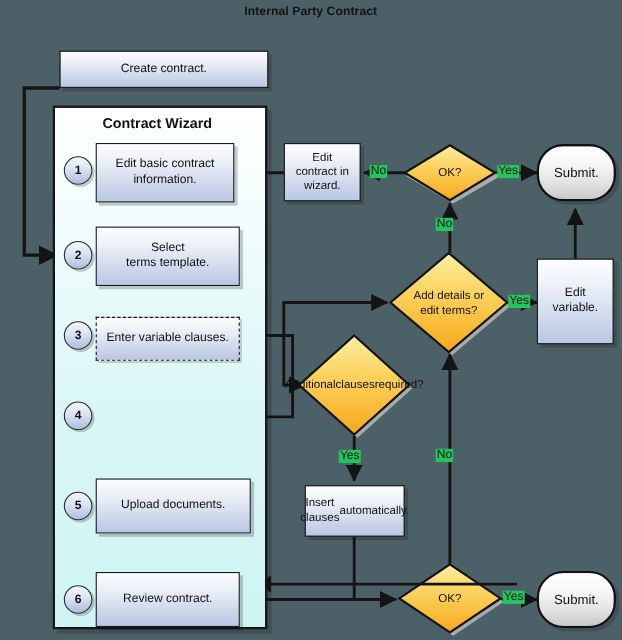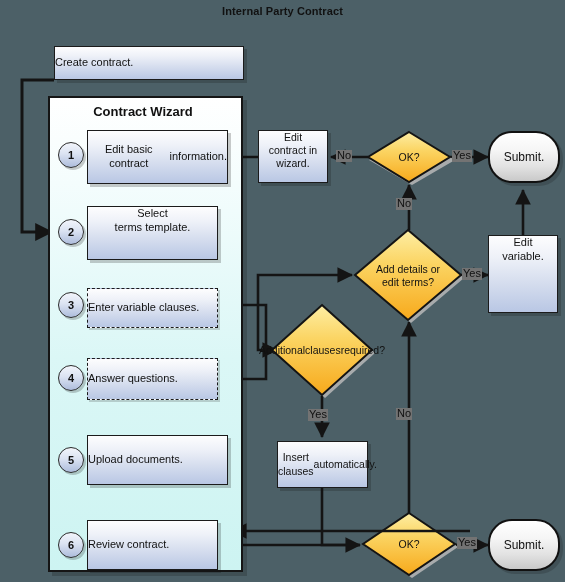--- a/index.html
+++ b/index.html
@@ -17,21 +17,21 @@
     font-size:11px;font-weight:bold;color:#111;letter-spacing:.1px;
   }
 
   .node{position:absolute;box-sizing:border-box;}
 
   
   .proc{
     background:linear-gradient(to bottom,#fdfdfe 0%,#eef1f8 28%,#d5ddee 62%,#b9c7e4 100%);
     border:1.6px solid #1b1b1b;
     box-shadow:3px 3px 0 rgba(20,20,20,.22);
-    display:flex;align-items:center;text-align:center;
+    display:flex;align-items:center;justify-content:center;text-align:center;
     color:#111;font-size:11px;line-height:1.25;
   }
   .proc.dashed{border-style:dashed;border-width:1.8px;box-shadow:2px 2px 0 rgba(20,20,20,.18);}
 
   
   .wizard{
     background:linear-gradient(to bottom,#ffffff 0%,#f4fdfd 18%,#dbf7f6 55%,#cdf4f2 100%);
     border:2px solid #151515;
     box-shadow:4px 4px 0 rgba(20,20,20,.22);
   }
@@ -59,21 +59,21 @@
   .term{
     background:linear-gradient(to bottom,#ffffff 0%,#f6f6f6 35%,#e2e2e2 70%,#c9c9c9 100%);
     border:2.4px solid #111;border-radius:24px;
     box-shadow:3px 3px 0 rgba(20,20,20,.2);
     display:flex;align-items:center;justify-content:center;
     font-size:12px;color:#111;
   }
 
   
   .elabel{
-    position:absolute;background:#737373;border:0;
+    position:absolute;background:#22c55e;border:0;
     font-size:11px;color:#111;line-height:1.05;padding:0 1px;
     white-space:nowrap;
   }
 </style>
 </head>
 <body style="background: rgb(76, 96, 103);">
 
 <div id="canvas">
 
   <div class="title">Internal Party Contract</div>
@@ -180,37 +180,34 @@
   <div class="node step" style="left:58px;top:365px;">
     <span>4</span>
     </div>
   <div class="node step" style="left:58px;top:447px;">
     <span>5</span>
     </div>
   <div class="node step" style="left:58px;top:532px;">
     <span>6</span>
     </div>
 
-  <div class="node proc" style="left:87px;top:130px;width:141px;height:54px;">
+  <div class="node proc" style="left:87px;top:130px;width:126px;height:54px;flex-direction:column;">
     <span>Edit basic contract</span>
     <span>information.</span>
   </div>
 
   <div class="node proc" style="left:87px;top:206px;width:131px;height:54px;flex-direction:column;">
     <span>Select</span>
     <span>terms template.</span>
   </div>
 
   <div class="node proc dashed" style="left:87px;top:288px;width:131px;height:40px;">
     <span>Enter variable clauses.</span>
   </div>
 
-  <div class="node proc dashed" style="left:87px;top:358px;width:131px;height:42px;">
-    <span>Answer questions.</span>
-  </div>
 
   <div class="node proc" style="left:87px;top:435px;width:141px;height:50px;">
     <span>Upload documents.</span>
   </div>
 
   <div class="node proc" style="left:87px;top:520px;width:131px;height:50px;">
     <span>Review contract.</span>
   </div>
 
   <div class="node proc" style="left:258px;top:130px;width:70px;height:53px;flex-direction:column;font-size:10.5px;">

